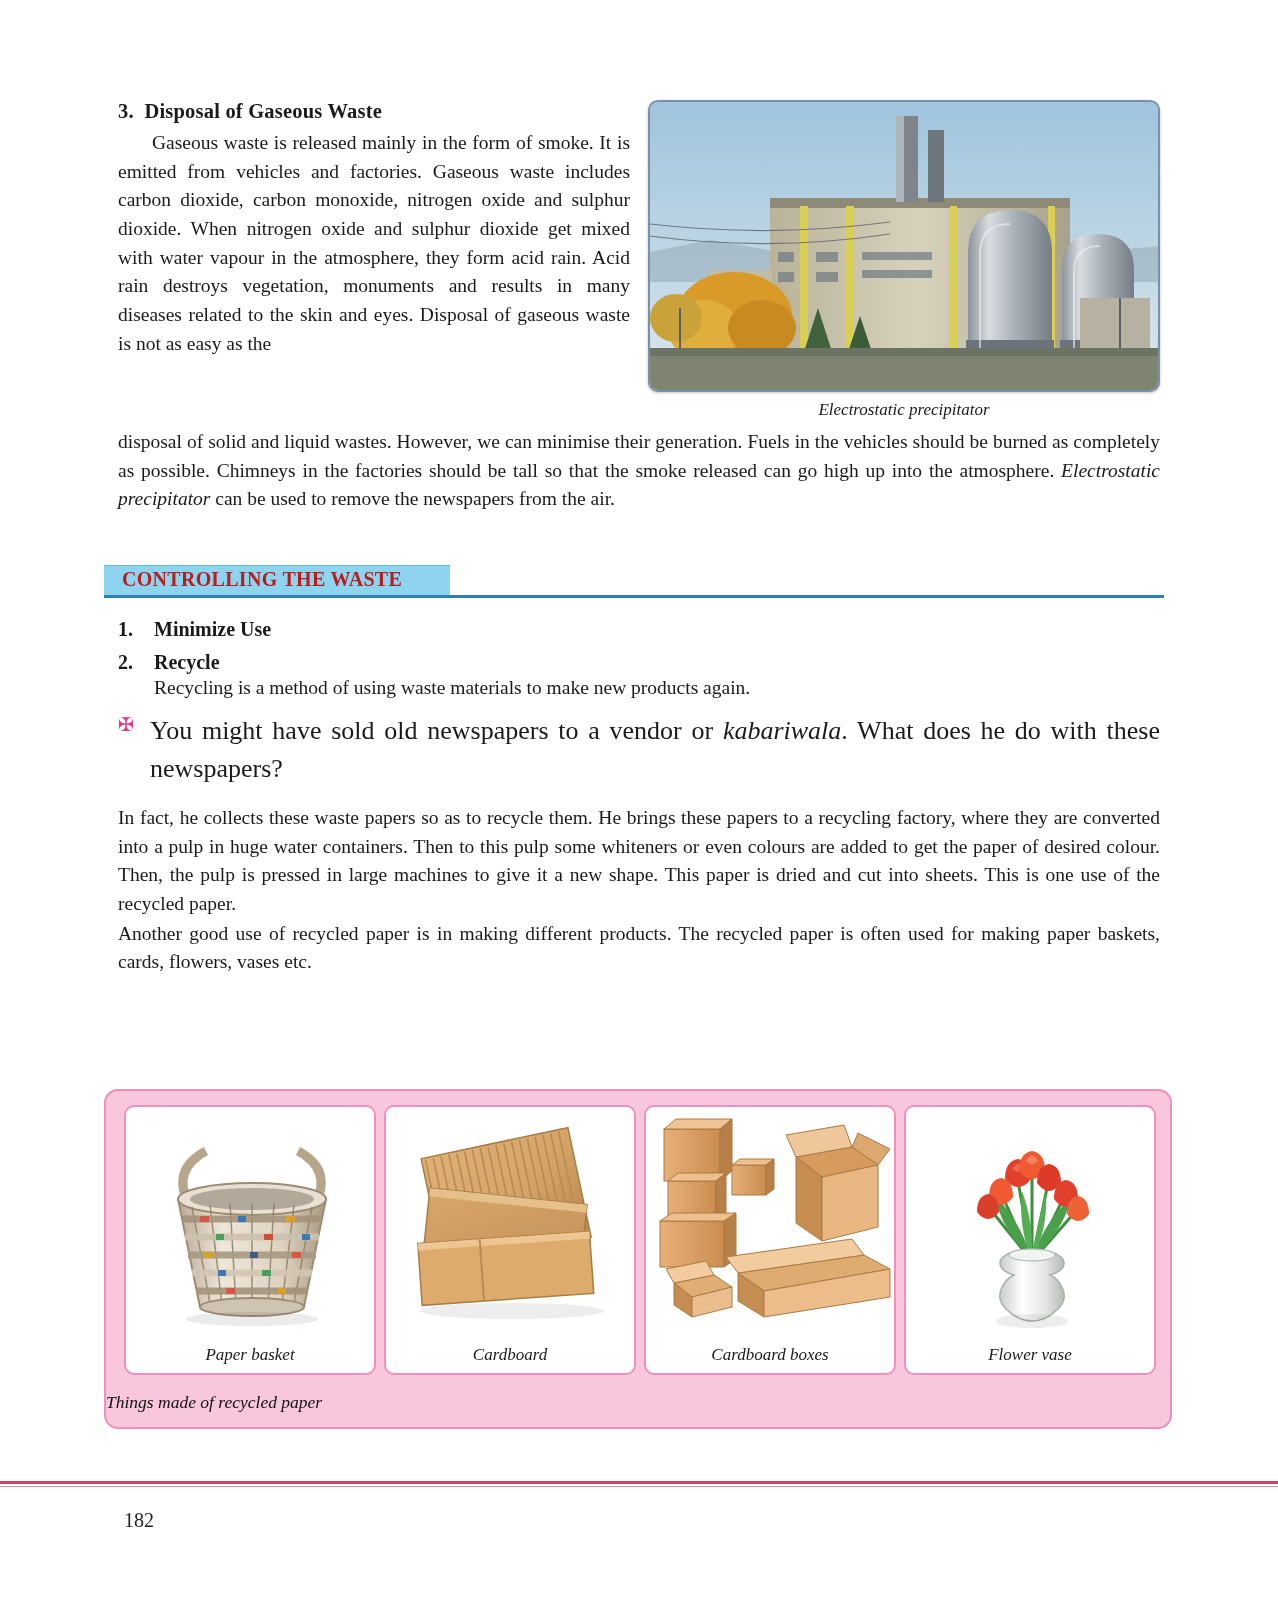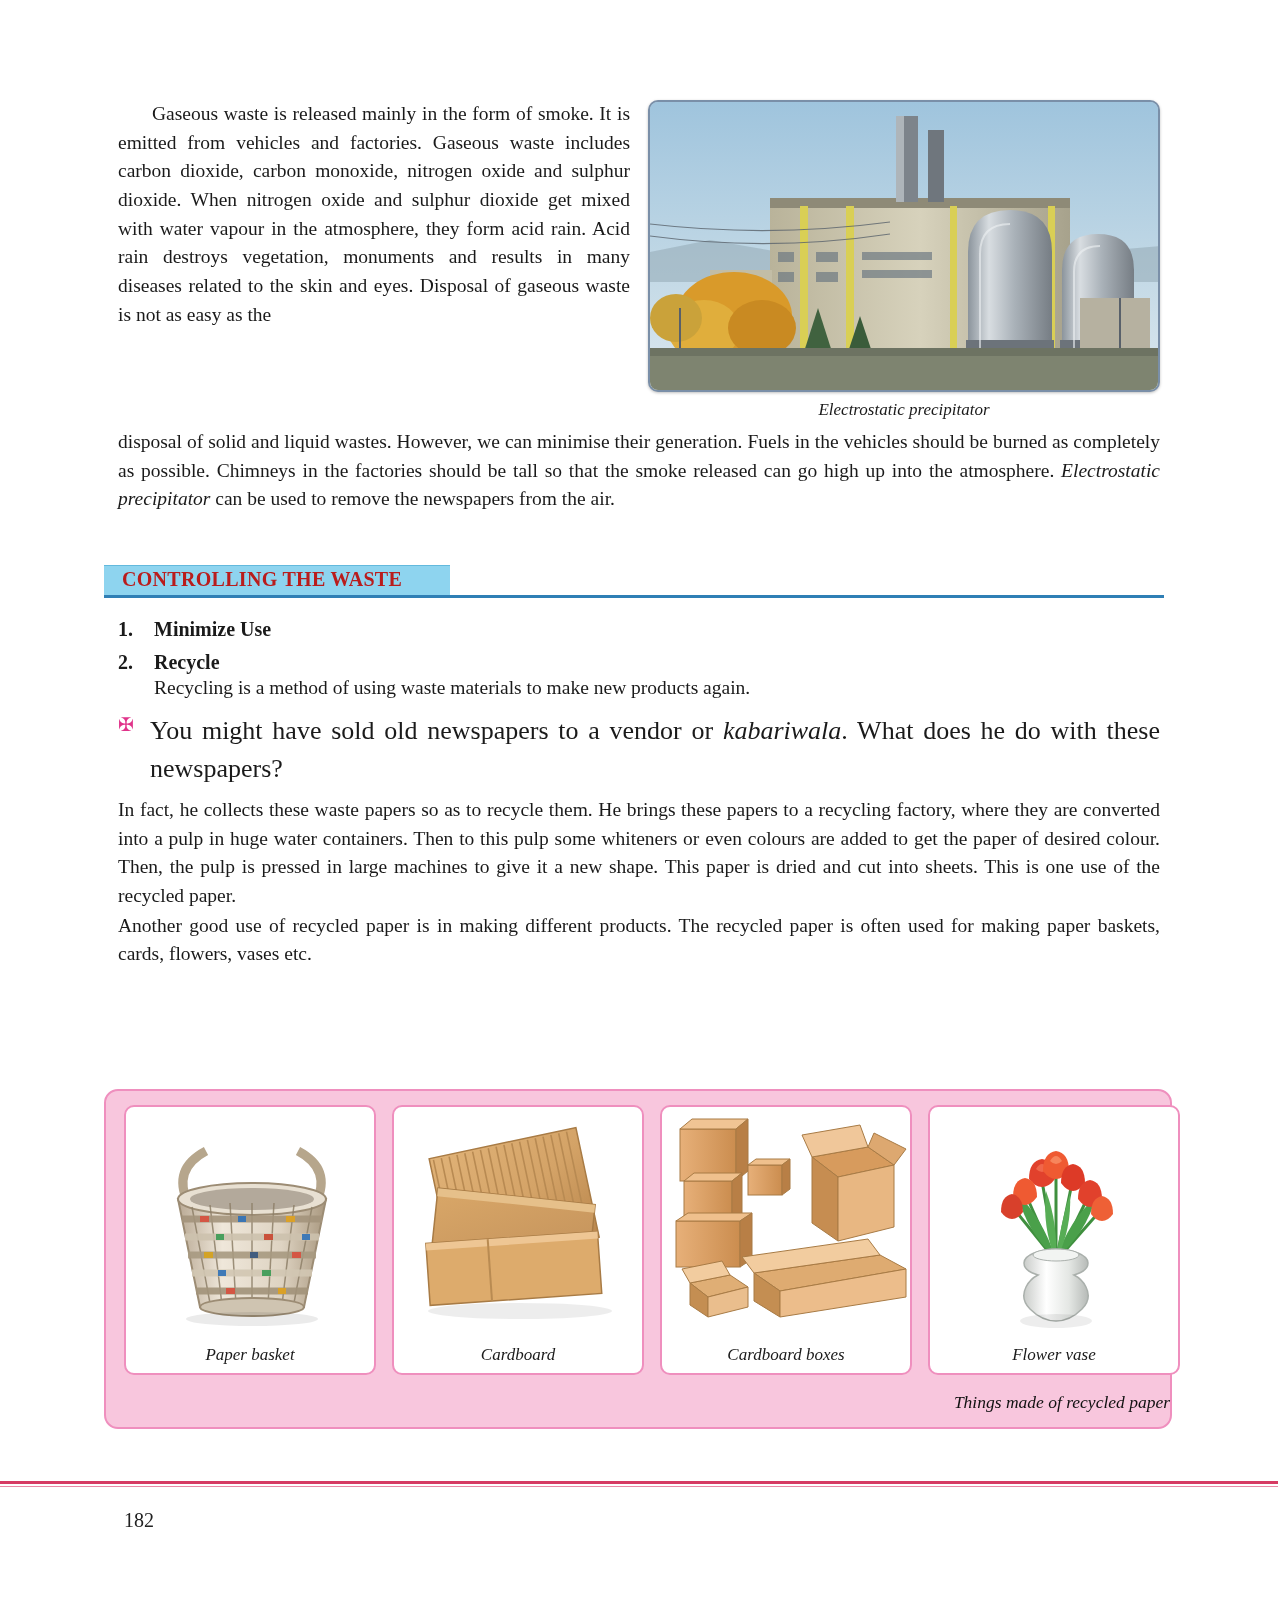--- a/index.html
+++ b/index.html
@@ -149,42 +149,42 @@
     width: 20px;
   }
   .bullet-text {
     font-size: 26px;
     line-height: 1.47;
     text-align: justify;
     flex: 1;
   }
 
   .after {
-    margin-top: 8px;
+    margin-top: 16px;
   }
   .after p { margin-bottom: 1px; }
 
   
   .figpanel {
     position: absolute;
     left: 104px;
     top: 1089px;
     width: 1068px;
     height: 340px;
     background: #f8c6dd;
     border: 2px solid #ef8fbe;
     border-radius: 14px;
     box-sizing: border-box;
   }
   .figrow {
     position: absolute;
     left: 18px;
     top: 14px;
     display: flex;
-    gap: 16px;
+    gap: 8px;
   }
   .figcell {
     width: 252px;
     height: 270px;
     background: #ffffff;
     border: 2px solid #ef8fbe;
     border-radius: 10px;
     box-sizing: border-box;
     position: relative;
     overflow: hidden;
@@ -199,21 +199,21 @@
     bottom: 8px;
     left: 0; right: 0;
     text-align: center;
     font-style: italic;
     font-size: 17px;
   }
   .figcaption {
     position: absolute;
     left: 0; right: 0;
     bottom: 14px;
-    text-align: right;
+    text-align: left;
     font-style: italic;
     font-size: 17.5px;
     color: #111;
   }
 
   
   .pagenum {
     position: absolute;
     left: 124px;
     top: 1509px;
@@ -324,20 +324,23 @@
 
           <g stroke="#5a636c" stroke-width="1.2" opacity="0.8" fill="none">
             <path d="M0 122 Q120 136 240 120"></path>
             <path d="M0 134 Q120 150 240 132"></path>
           </g>
         </svg>
       </div>
       <div class="caption">Electrostatic precipitator</div>
     </div>
 
+    <p class="sec3-head">
+      <span>3.</span>&nbsp;&nbsp;<span>Disposal of Gaseous Waste</span>
+    </p>
 
     <p class="body indent para-block">Gaseous waste  is released mainly in the form of smoke. It is emitted from vehicles and factories. Gaseous waste includes carbon dioxide, carbon monoxide, nitrogen oxide and sulphur dioxide. When nitrogen oxide and sulphur dioxide get mixed with water vapour in the atmosphere, they form acid rain. Acid rain destroys vegetation, monuments and results in many diseases related to the skin and eyes. Disposal of gaseous waste is not as easy as the</p>
 
     <div style="clear:both;height:4px;"></div>
 
     <p class="body"><span>disposal of solid and liquid wastes. However, we can minimise their generation. Fuels in the vehicles should be burned as completely as possible. Chimneys in the factories should be tall so that the smoke released can go high up into the atmosphere. </span><i>Electrostatic precipitator</i><span> can be used to remove the newspapers from the air.</span></p>
   </div>
 
   <div class="banner-wrap">
     <div class="banner-bar"></div>

